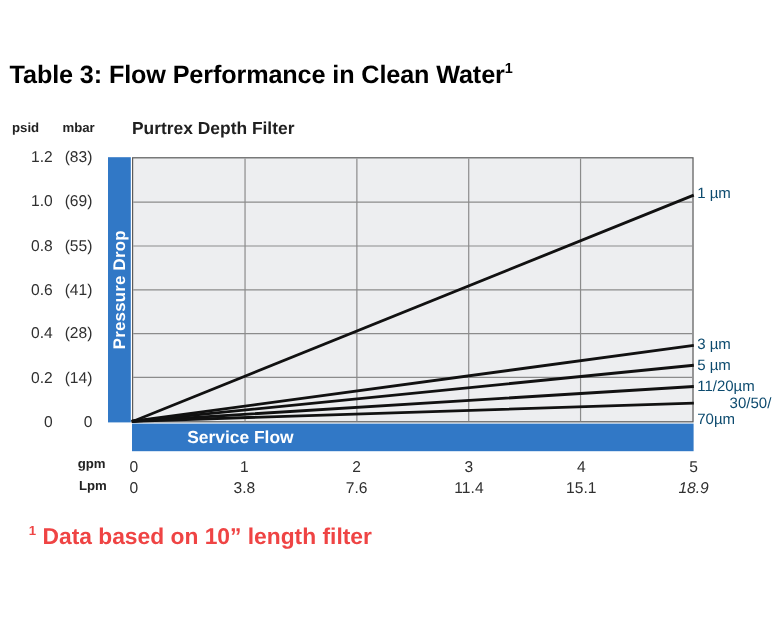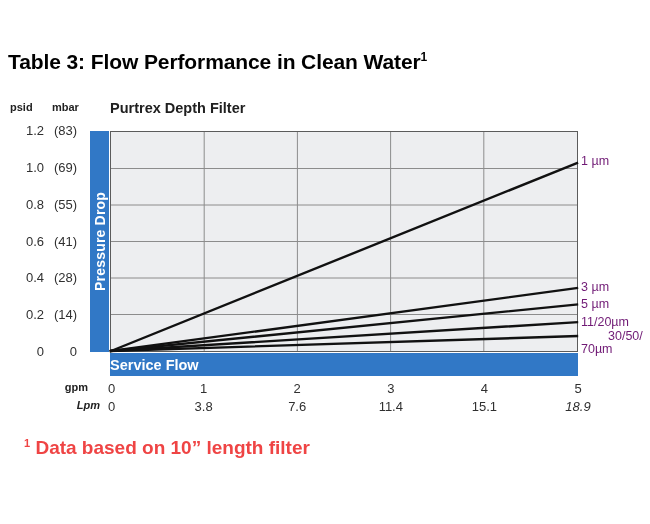--- a/index.html
+++ b/index.html
@@ -125,45 +125,46 @@
     position: absolute;
     left: 110px;
     top: 353px;
     width: 468px;
     height: 23px;
     display: flex;
     align-items: center;
     color: #ffffff;
     font-size: 14.5px;
     font-weight: bold;
+    padding-left: 46px;
     box-sizing: border-box;
     white-space: nowrap;
   }
 
   
   .series-label {
     position: absolute;
     font-size: 12.5px;
-    color: #701a75;
+    color: #0c4a6e;
     white-space: nowrap;
     line-height: 13px;
   }
 
   
   .xunit-head {
     position: absolute;
     font-size: 11px;
     font-weight: bold;
     color: #222222;
     white-space: nowrap;
     text-align: right;
     width: 46px;
   }
   #xunit-gpm { left: 42px; top: 381px; }
-  #xunit-lpm { left: 54px; top: 399px; font-style: italic; }
+  #xunit-lpm { left: 43px; top: 399px; }
 
   .xtick {
     position: absolute;
     font-size: 13px;
     color: #303030;
     text-align: center;
     width: 60px;
     white-space: nowrap;
   }
   .xtick.gpm { top: 381px; }

